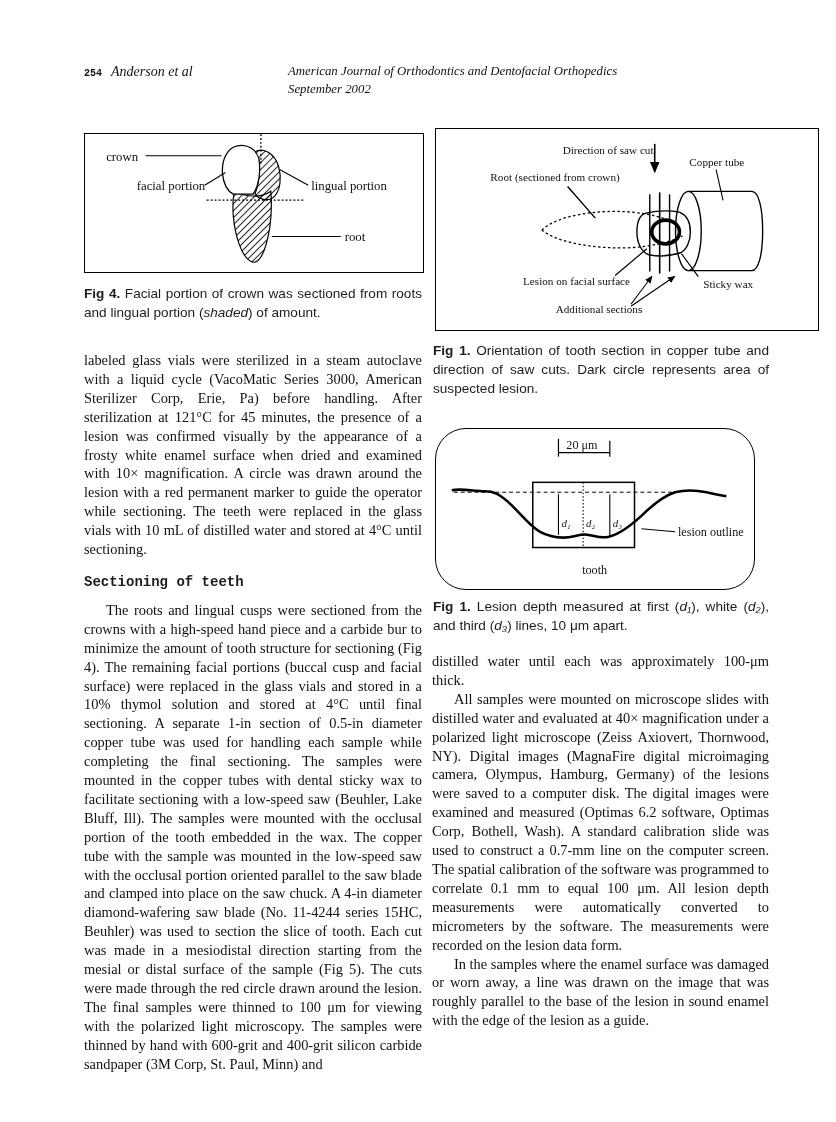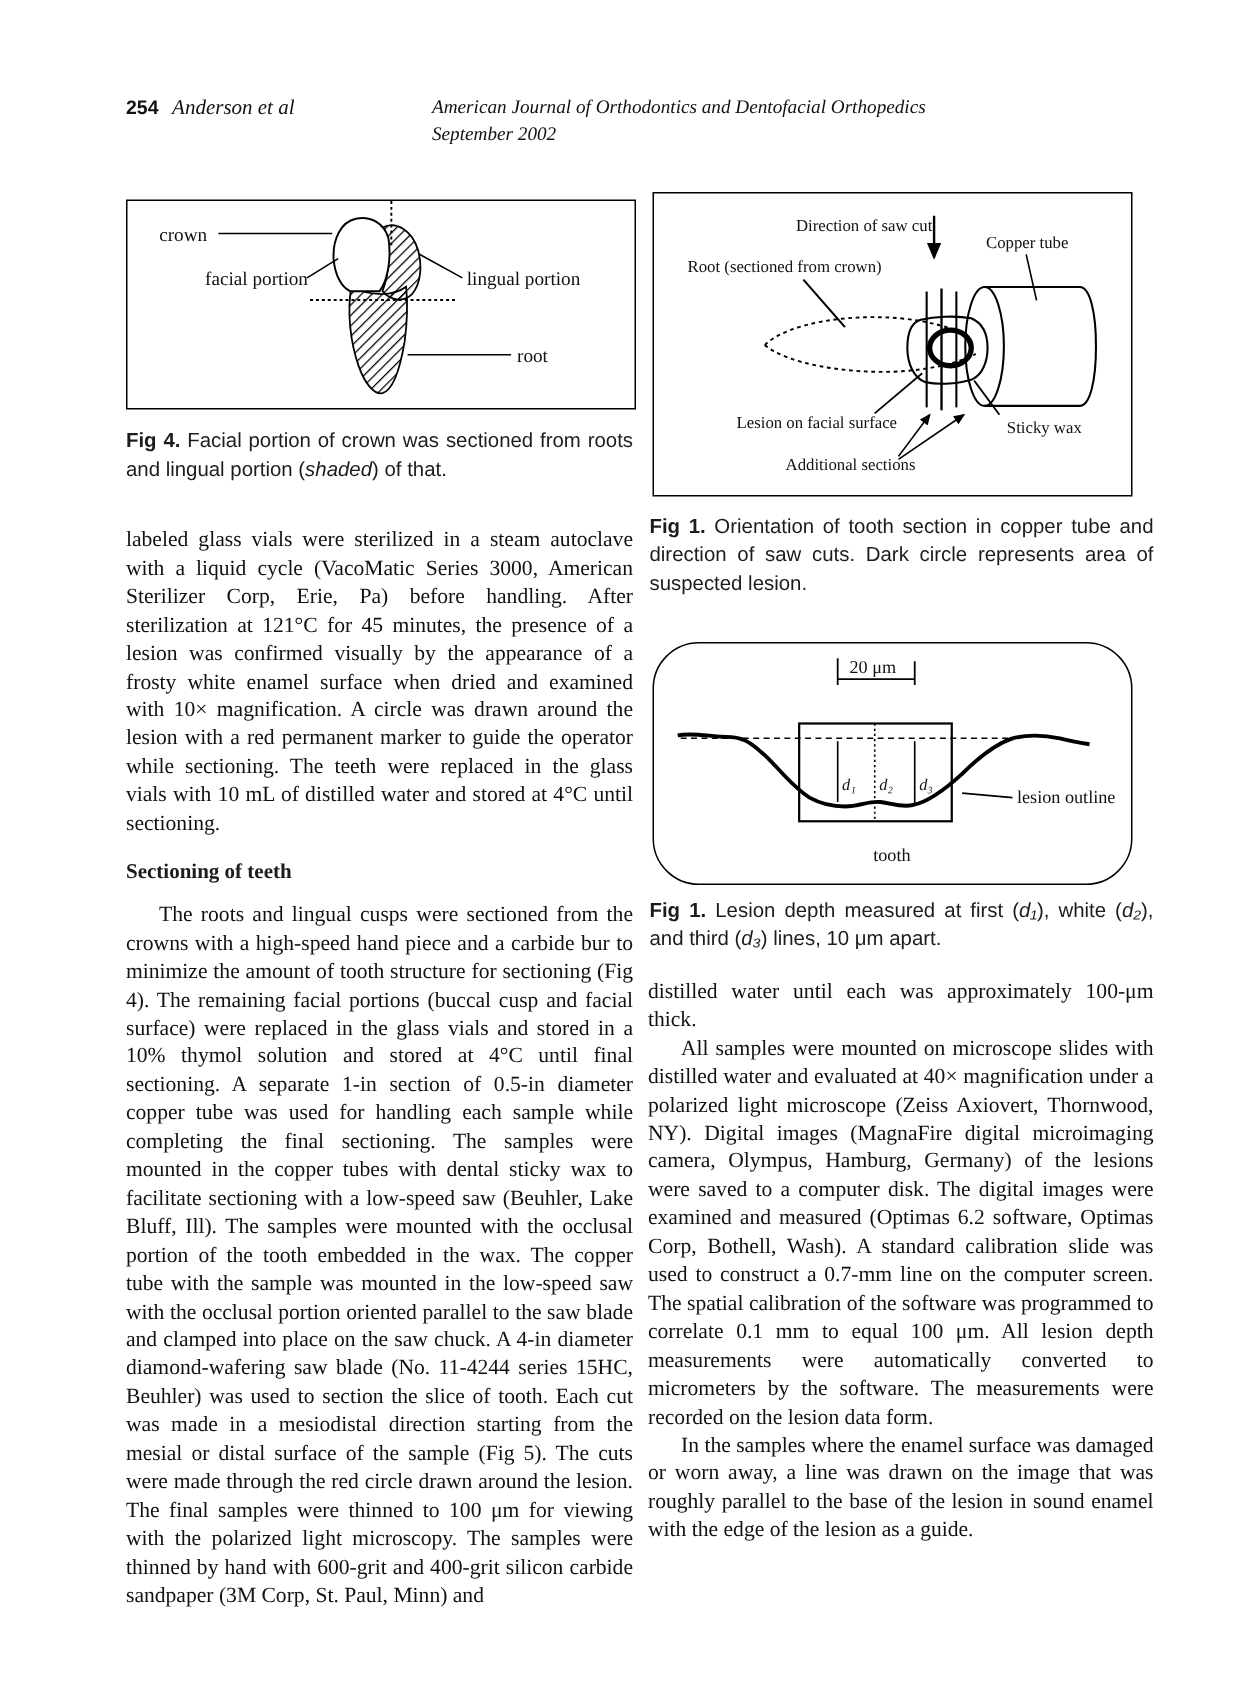--- a/index.html
+++ b/index.html
@@ -4,28 +4,28 @@
 <style>
   * { margin:0; padding:0; box-sizing:border-box; }
   html,body { background:#e8e8e8; }
   .page {
     position:relative; width:836px; height:1122px; background:#ffffff;
     font-family:"Liberation Serif", serif; color:#111; overflow:hidden;
     margin:0 auto;
   }
   
   .hdr-left { position:absolute; left:84px; top:64px; font-size:14px; white-space:nowrap; }
-  .hdr-page-num { font-family:Liberation Sans, sans-serif; font-weight:bold; font-size:13px; }
+  .hdr-page-num { font-family:Liberation Mono, monospace; font-weight:bold; font-size:10px; }
   .hdr-authors { font-style:italic; margin-left:9px; }
   .hdr-right { position:absolute; right:68px; top:63px; width:480px; text-align:left;
                font-style:italic; font-size:12.8px; line-height:17.5px; }
   
   .figbox { position:absolute; border:1.5px solid #000; background:#fff; }
   #fig4-box { left:84px; top:133px; width:340px; height:140px; }
-  #fig5-box { left:435px; top:128px; width:320px; height:203px; }
+  #fig5-box { left:435px; top:128px; width:384px; height:203px; }
   #fig6-box { left:435px; top:428px; width:320px; height:162px;border-radius:31px; }
   .figbox svg { display:block; width:100%; height:100%; }
   svg text { fill:#111; }
   .svg-label-f4 { font-family:"Liberation Serif", serif; font-size:13px; }
   .svg-label-f5 { font-family:"Liberation Serif", serif; font-size:11.3px; }
   .svg-label-f6 { font-family:"Liberation Serif", serif; font-size:12.3px; }
   .svg-sub { font-family:"Liberation Serif", serif; font-size:11px; }
   .caption {
     position:absolute; font-family:"Liberation Sans", sans-serif;
     font-size:13.6px; line-height:19px; text-align:justify; color:#1c1c1c;
@@ -35,21 +35,21 @@
   #fig6-caption { left:433px; top:597px; width:336px; }
   .cap-label { font-weight:bold; }
   .cap-italic { font-style:italic; }
   
   .col { position:absolute; font-size:14.4px; line-height:18.9px; text-align:justify; }
   #left-col  { left:84px;  top:351px; width:338px; }
   #right-col { left:432px; top:652px; width:337px; }
   .col p { text-align:justify; }
   .col p.indent { text-indent:22px; }
   .col h3 {
-    font-family:Liberation Serif, serif; font-size:14px; font-weight:bold;
+    font-family:Liberation Mono, monospace; font-size:14px; font-weight:bold;
     color:#1c1c1c; margin:14px 0 9px 0; text-align:left;
   }
 </style>
 </head>
 <body>
 
 <div class="page">
 
   <div class="hdr-left">
     <span class="hdr-page-num">254</span><span class="hdr-authors">Anderson et al</span>
@@ -81,21 +81,21 @@
       <line x1="225" y1="52" x2="196" y2="36" stroke="#000" stroke-width="1.1"></line>
       <line x1="188" y1="104" x2="258" y2="104" stroke="#000" stroke-width="1.1"></line>
 
       <text x="20" y="27" class="svg-label-f4">crown</text>
       <text x="51" y="57" class="svg-label-f4">facial portion</text>
       <text x="228" y="57" class="svg-label-f4">lingual portion</text>
       <text x="262" y="109" class="svg-label-f4">root</text>
     </svg>
   </div>
   <div class="caption" id="fig4-caption">
-    <span class="cap-label">Fig 4.</span><span> Facial portion of crown was sectioned from roots and lingual portion (</span><span class="cap-italic">shaded</span><span>) of that.</span>
+    <span class="cap-label">Fig 4.</span><span> Facial portion of crown was sectioned from roots and lingual portion (</span><span class="cap-italic">shaded</span><span>) of amount.</span>
   </div>
 
   <div class="figbox" id="fig5-box">
     <svg viewBox="0 0 320 203" xmlns="http://www.w3.org/2000/svg">
       <defs>
         <marker id="ah5" markerWidth="9" markerHeight="8" refX="6" refY="3" orient="auto">
           <path d="M0,0 L7,3 L0,6 Z" fill="#000"></path>
         </marker>
       </defs>
 

